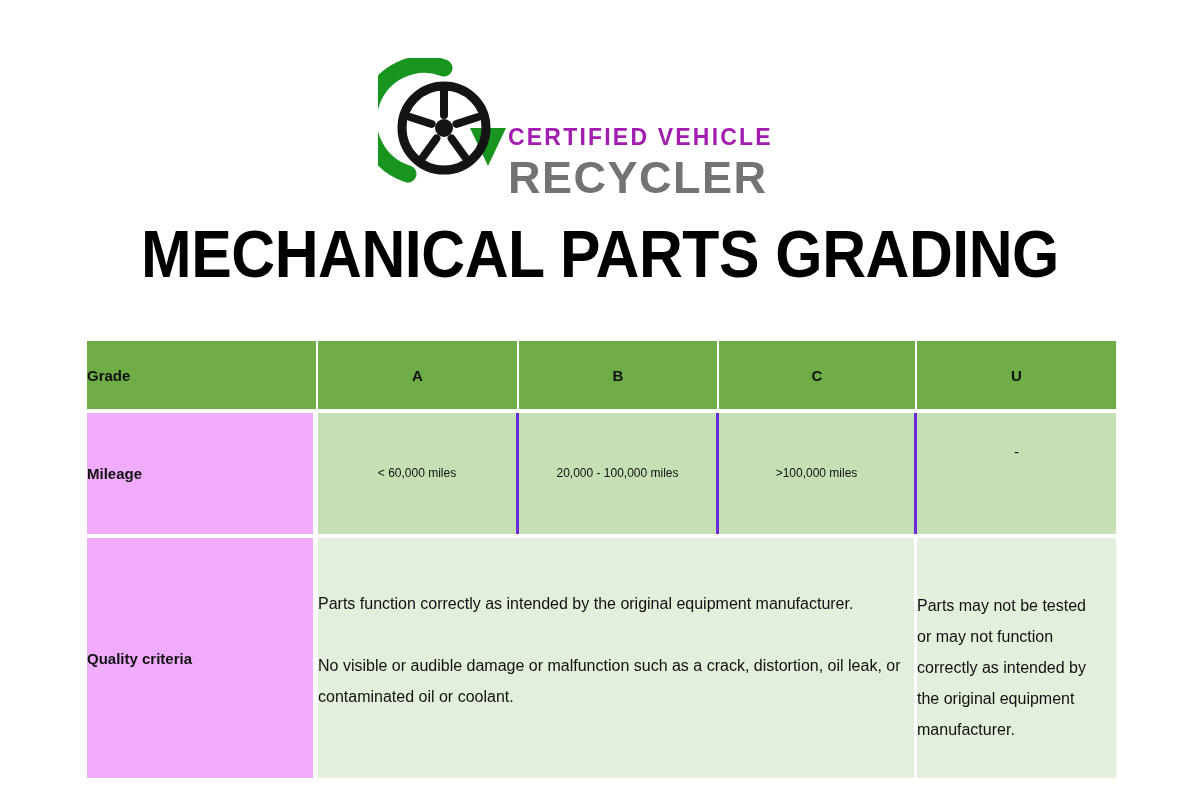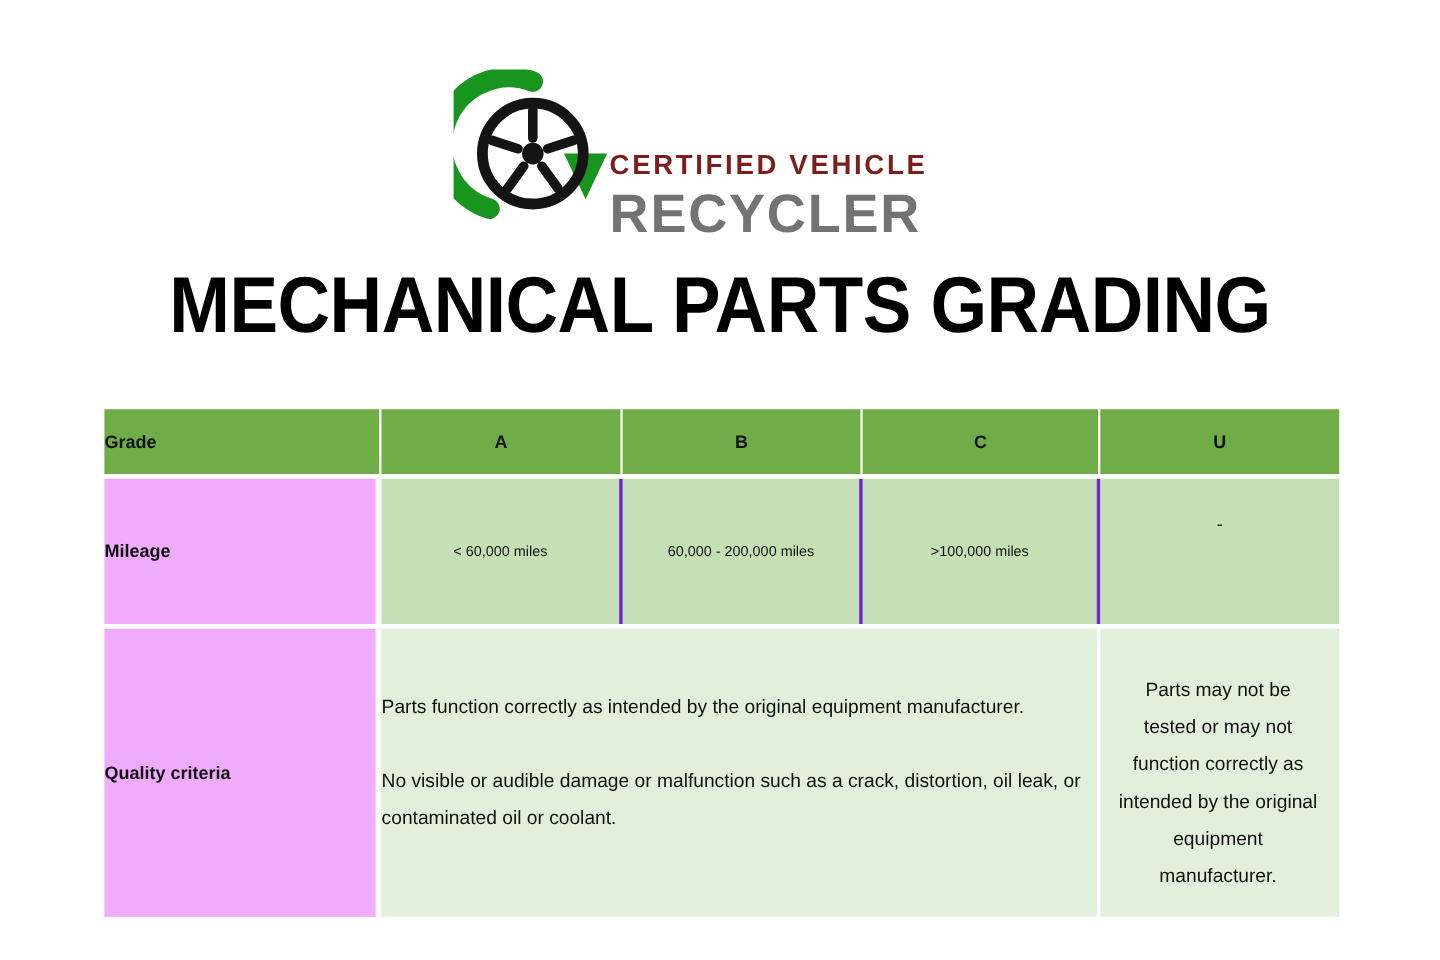--- a/index.html
+++ b/index.html
@@ -65,21 +65,21 @@
     color: #1b1b1b;
   }
   .certified-line {
     position: absolute;
     left: 2px;
     top: 72px;
     font-family: "Liberation Sans", sans-serif;
     font-weight: bold;
     font-size: 23px;
     letter-spacing: 2.2px;
-    color: #7f1d1d;
+    color: #a21caf;
     white-space: nowrap;
   }
   .recycler-line {
     position: absolute;
     left: 2px;
     top: 100px;
     font-family: "Liberation Sans", sans-serif;
     font-weight: bold;
     font-size: 45px;
     letter-spacing: 1.5px;
@@ -123,21 +123,21 @@
 
   .col-label  { width: 231px; }
   .col-a      { width: 201px; }
   .col-b      { width: 200px; }
   .col-c      { width: 198px; }
   .col-u      { width: 199px; }
 
   
   .hdr {
     background: #6fad46;
-    height: 54px;
+    height: 68px;
     font-weight: bold;
     font-size: 15px;
     border-right: 2px solid #ffffff;
   }
   .hdr.last { border-right: none; }
   .hdr-label {
     text-align: left;
     padding-left: 11px;
   }
   .hdr-grade { text-align: center; }
@@ -174,23 +174,22 @@
     background: #e2efda;
     height: 222px;
     vertical-align: top;
     font-size: 16px;
     line-height: 31px;
     padding: 24px 22px 0 14px;
     border-right: 3px solid #ffffff;
   }
   .qc-cell.last {
     border-right: none;
-    padding: 18px 18px 0 15px;
+    padding: 18px 18px 0 0;
     line-height: 31px;
-    text-align: center;
   }
   .qc-cell p {
     margin: 0 0 31px 0;
   }
   .qc-cell p:last-child { margin-bottom: 16px; }
 </style>
 </head>
 <body>
 
 <div class="page">
@@ -257,21 +256,21 @@
         <td></td>
         <td></td>
         <td></td>
         <td></td>
         <td></td>
       </tr>
 
       <tr>
         <td class="rowlabel">Mileage</td>
         <td class="mileage-cell">&lt; 60,000 miles</td>
-        <td class="mileage-cell">60,000 - 200,000 miles</td>
+        <td class="mileage-cell">20,000 - 100,000 miles</td>
         <td class="mileage-cell">&gt;100,000 miles</td>
         <td class="mileage-cell last u-dash">-</td>
       </tr>
 
       <tr class="row-gap">
         <td></td>
         <td></td>
         <td></td>
         <td></td>
         <td></td>

